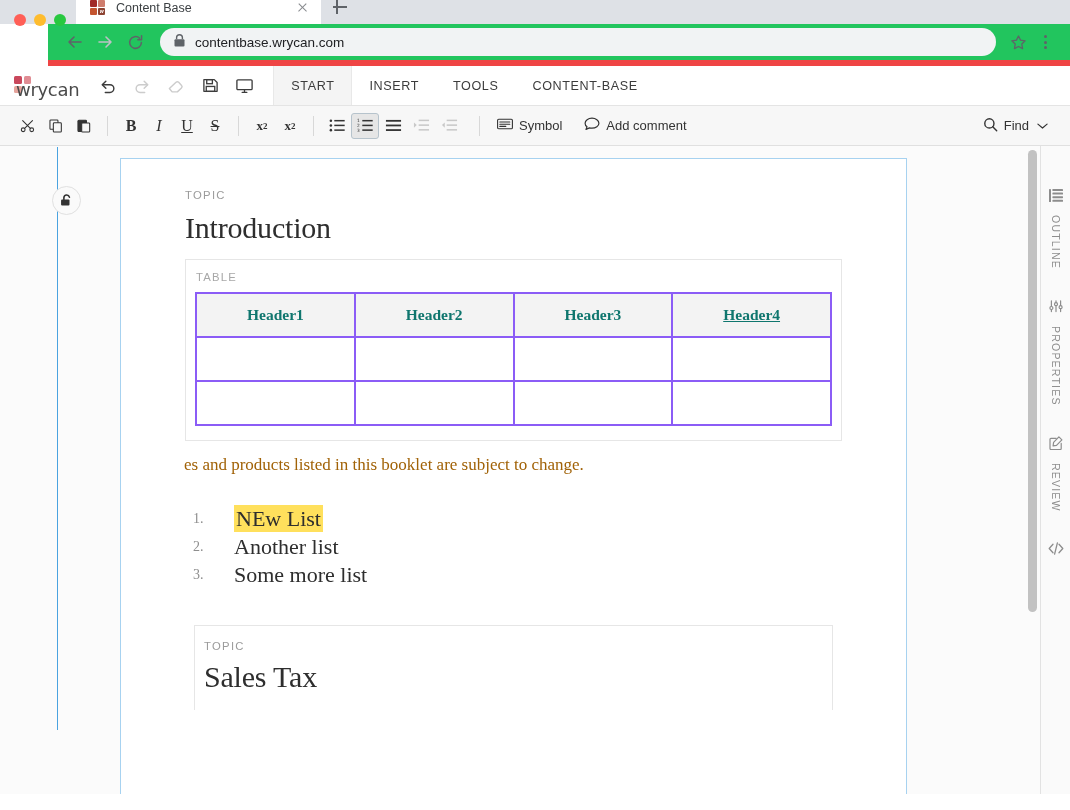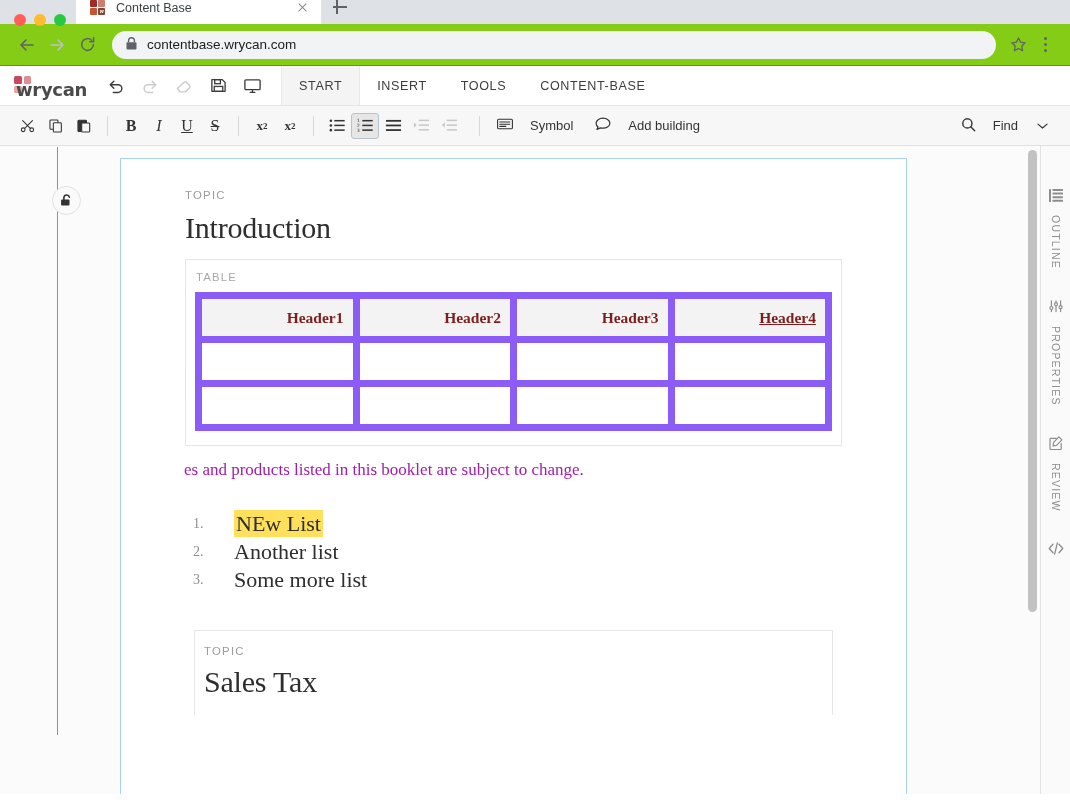--- a/index.html
+++ b/index.html
@@ -98,25 +98,26 @@
   .new-tab::before, .new-tab::after {
     content: "";
     position: absolute;
     background: #5f6368;
   }
   .new-tab::before { left: 3px; top: 9.3px; width: 14px; height: 1.6px; }
   .new-tab::after { top: 3px; left: 6.2px; height: 14px; width: 1.6px; }
 
   .browser-navbar {
     height: 42px;
-    background: #84cc16;
+    background: #22c55e;
     display: flex;
     align-items: center;
     padding: 0 12px;
-    border-bottom: 1px solid #ef4444;
+    border-bottom: 6px solid #ef4444;
+    margin-left: 48px;
   }
   .nav-btn {
     width: 30px; height: 30px;
     display: flex; align-items: center; justify-content: center;
     color: #5f6368;
     flex: none;
   }
   .nav-btn.disabled { color: #bdc1c6; }
   .nav-btn svg { display: block; }
   .omnibox {
@@ -167,21 +168,20 @@
   .bs-2 { background: #e08c93; }
   .bs-3 { background: #e5a49c; }
   .bs-4 { background: transparent; }
   .brand-word {
     font-size: 18px;
     color: #4a4a4a;
     letter-spacing: -0.3px;
     margin-left: -16px;
     margin-top: 7px;
     font-family: "DejaVu Sans", sans-serif;
-    font-weight: bold;
   }
   .ribbon-icons {
     display: flex;
     align-items: center;
     gap: 4px;
     padding-right: 14px;
   }
   .ric {
     width: 30px; height: 30px;
     display: flex; align-items: center; justify-content: center;
@@ -232,21 +232,21 @@
   .fsep {
     width: 1px;
     height: 20px;
     background: #d8d8d8;
     margin: 0 9px;
     flex: none;
   }
   .ftextbtn {
     display: flex;
     align-items: center;
-    gap: 17px;
+    gap: 6px;
     padding: 0 8px;
     height: 26px;
     color: #333333;
     font-size: 13px;
     white-space: nowrap;
   }
   .spacer { flex: 1; }
 
   
   .main {
@@ -330,41 +330,41 @@
     letter-spacing: 1.2px;
     color: #a8a8a8;
     margin: 2px 0 9px 1px;
   }
   table.doc-table {
     border-collapse: collapse;
     width: 100%;
     font-family: "Liberation Serif", serif;
   }
   table.doc-table th, table.doc-table td {
-    border: 7px solid #8b5cf6;
+    border: 2px solid #8b5cf6;
     height: 44px;
     padding: 0 9px;
-    text-align: right;
+    text-align: center;
     font-size: 15.5px;
-    color: #7f1d1d;
+    color: #0f766e;
     vertical-align: middle;
   }
   table.doc-table th {
     background: #f3f3f3;
     font-weight: bold;
   }
   table.doc-table th.plain {
     font-weight: bold;
     text-decoration: underline;
   }
   .after-table-p {
     font-family: "Liberation Serif", serif;
     font-size: 17px;
     line-height: 28px;
-    color: #a21caf;
+    color: #a16207;
     margin: 10px 0 0 -1px;
   }
   ol.doc-list {
     margin: 26px 0 0 0;
     padding: 0;
     list-style: none;
     counter-reset: li;
   }
   ol.doc-list li {
     counter-increment: li;
@@ -650,21 +650,21 @@
     </span>
     <span>Symbol</span>
   </div>
 
   <div class="ftextbtn" style="margin-left:6px;">
     <span>
       <svg width="16" height="14" viewBox="0 0 16 14" fill="none" stroke="currentColor" stroke-width="1.2">
         <path d="M8 1.2c3.8 0 6.9 2.2 6.9 5s-3.1 5-6.9 5c-.9 0-1.7-.1-2.5-.3L2 12.4l1-2.6C1.8 8.9 1.1 7.6 1.1 6.2c0-2.8 3.1-5 6.9-5z" stroke-linejoin="round"></path>
       </svg>
     </span>
-    <span>Add building</span>
+    <span>Add comment</span>
   </div>
 
   <div class="spacer"></div>
 
   <div class="ftextbtn">
     <span>
       <svg width="15" height="15" viewBox="0 0 16 16" fill="none" stroke="currentColor" stroke-width="1.5">
         <circle cx="6.8" cy="6.8" r="4.9"></circle>
           <path d="M10.4 10.4l4.2 4.2" stroke-linecap="round"></path>
       </svg>

